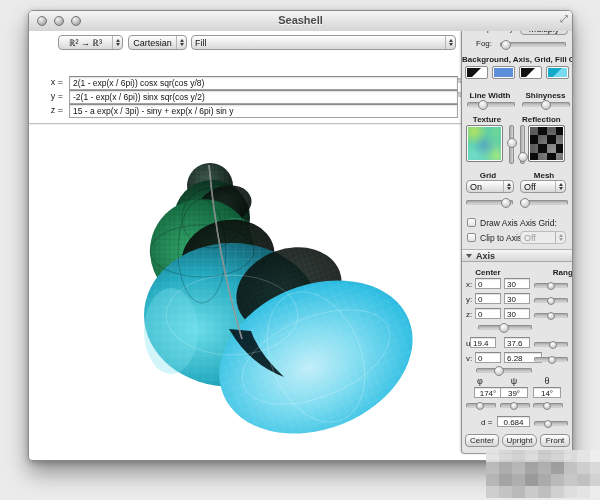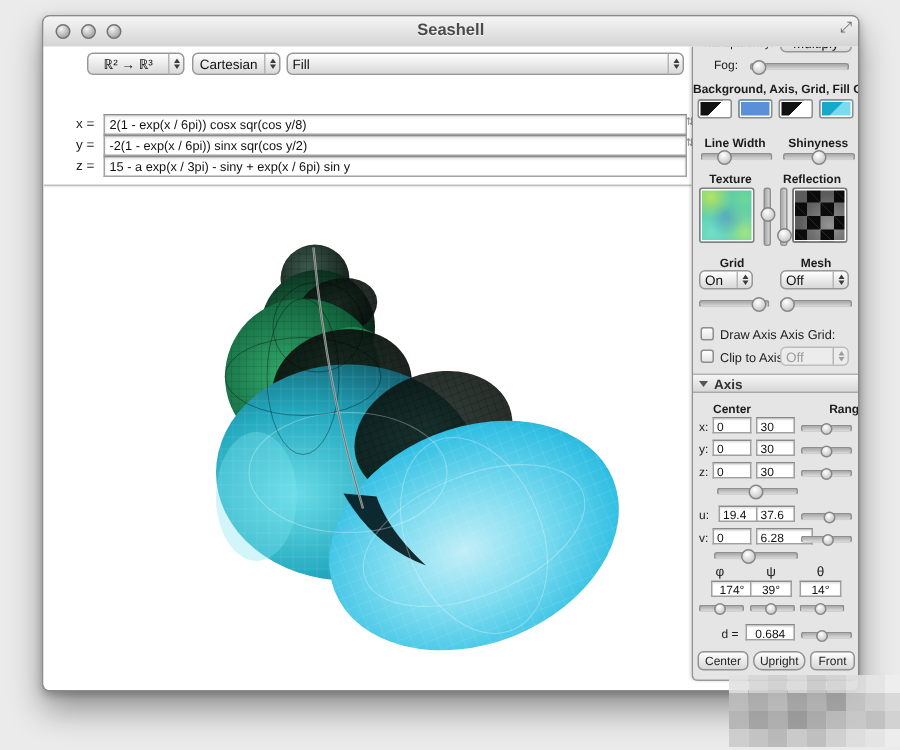--- a/index.html
+++ b/index.html
@@ -229,21 +229,21 @@
       <div class="vslider" style="left:47px;top:94px;height:37px;">
         <span class="knob" style="top:46%;"></span>
       </div>
       <div class="vslider" style="left:58px;top:94px;height:37px;">
         <span class="knob" style="top:84%;"></span>
       </div>
       <div class="thumb reflection" style="left:66px;top:94px;"></div>
 
       <div class="slabel sbold" style="left:0;top:140px;width:52px;text-align:center;">Grid</div>
       <div class="slabel sbold" style="left:58px;top:140px;width:48px;text-align:center;">Mesh</div>
-      <div class="popup" style="left:4px;top:149px;width:36px;height:13px;">
+      <div class="popup" style="left:4px;top:149px;width:48px;height:13px;">
         <span class="lbl left">On</span>
         <span class="stepper">
             <i class="up"></i>
             <i class="dn"></i>
           </span>
       </div>
       <div class="popup" style="left:58px;top:149px;width:46px;height:13px;">
         <span class="lbl left">Off</span>
         <span class="stepper">
             <i class="up"></i>
@@ -297,21 +297,21 @@
       <div class="tfield" style="left:42px;top:277px;width:26px;">30</div>
       <div class="hslider" style="left:72px;top:282px;width:32px;">
           <span class="knob sm" style="left:50%;"></span>
         </div>
 
       <div class="hslider" style="left:16px;top:294px;width:52px;">
           <span class="knob" style="left:48%;"></span>
         </div>
 
       <span class="slabel" style="left:4px;top:308px;">u:</span>
-      <div class="tfield" style="left:17px;top:306px;width:26px;">19.4</div>
+      <div class="tfield" style="left:8px;top:306px;width:26px;">19.4</div>
       <div class="tfield" style="left:42px;top:306px;width:26px;">37.6</div>
       <div class="hslider" style="left:72px;top:311px;width:32px;">
           <span class="knob sm" style="left:55%;"></span>
         </div>
 
       <span class="slabel" style="left:4px;top:323px;">v:</span>
       <div class="tfield" style="left:13px;top:321px;width:26px;">0</div>
       <div class="tfield" style="left:42px;top:321px;width:38px;">6.28</div>
       <div class="hslider" style="left:72px;top:326px;width:32px;">
           <span class="knob sm" style="left:52%;"></span>

